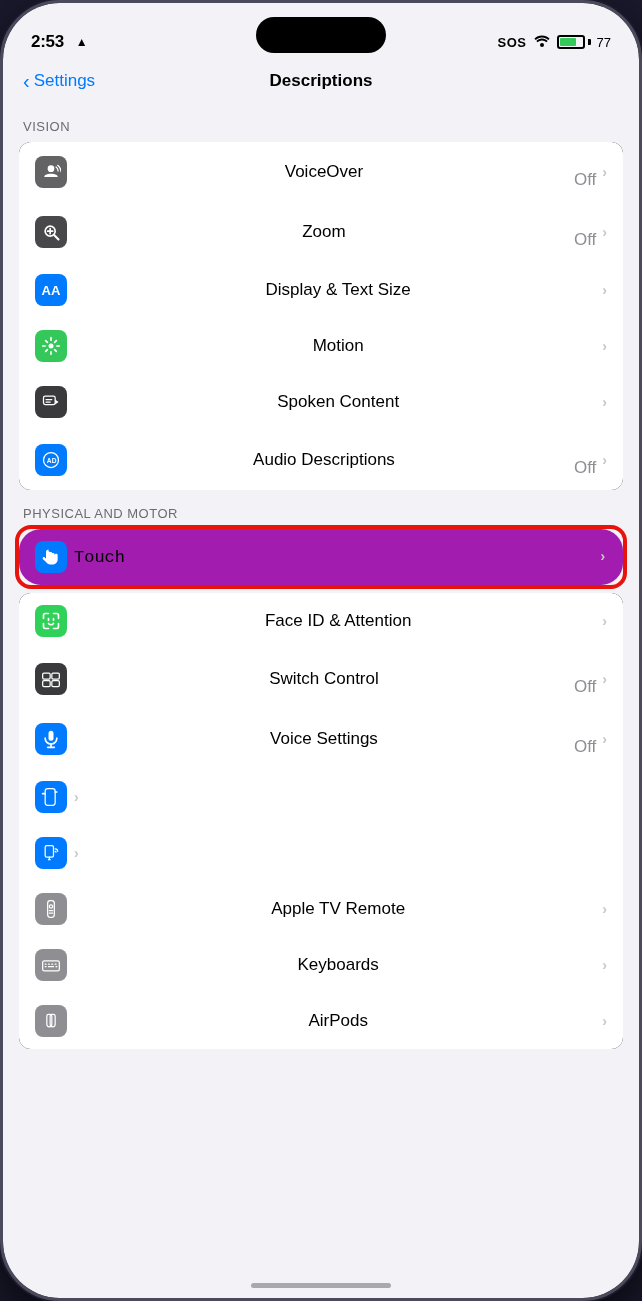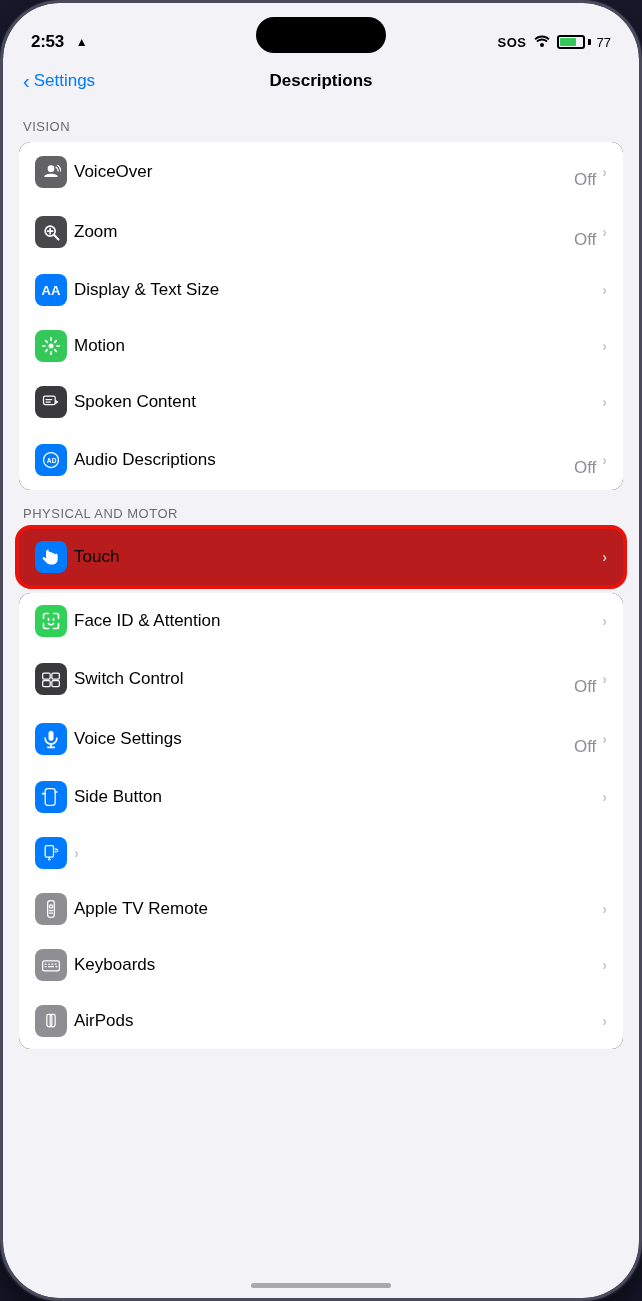--- a/index.html
+++ b/index.html
@@ -223,40 +223,42 @@
       left: -4px;
       right: -4px;
       bottom: -4px;
       border: 4px solid #e8130a;
       border-radius: 16px;
       pointer-events: none;
       z-index: 10;
     }
 
     .touch-item {
-      background: #b91c1c;
-      border-radius: 8px;
+      background: #a21caf;
+      border-radius: 22px;
       display: flex;
       align-items: center;
       padding: 12px 16px;
       min-height: 52px;
       cursor: pointer;
+      font-family: Liberation Mono, monospace;
     }
 
     
     .icon-svg {
       width: 20px;
       height: 20px;
     }
 
     .full-group {
       background: #000000;
       border-radius: 12px;
       overflow: hidden;
       margin: 0 16px;
+      text-align: center;
     }
 
     .mt-8 { margin-top: 8px; }
 
     
     .side-btn-left {
       position: absolute;
       left: -4px;
       top: 180px;
       width: 4px;
@@ -491,21 +493,20 @@
         </div>
 
         <div class="settings-item">
           <div class="item-icon icon-blue">
             <svg class="icon-svg" viewBox="0 0 24 24" fill="none">
               <rect x="5" y="2" width="12" height="20" rx="3" stroke="white" stroke-width="1.5" fill="none"></rect>
               <path d="M5 8H2" stroke="white" stroke-width="2" stroke-linecap="round"></path>
               <path d="M17 6h2" stroke="white" stroke-width="2" stroke-linecap="round"></path>
             </svg>
           </div>
-          <span class="item-label">Side Button</span>
           <span class="item-chevron">›</span>
         </div>
 
         <div class="settings-item">
           <div class="item-icon icon-blue">
             <svg class="icon-svg" viewBox="0 0 24 24" fill="white">
               <rect x="5" y="3" width="10" height="14" rx="2" stroke="white" stroke-width="1.5" fill="none"></rect>
               <path d="M9 20h2M10 17v3" stroke="white" stroke-width="1.5" stroke-linecap="round"></path>
               <path d="M17 7c1.7 0 3 1.3 3 3" stroke="white" stroke-width="1.5" fill="none" stroke-linecap="round"></path>
               <path d="M17 10c.6 0 1 .4 1 1" stroke="white" stroke-width="1.5" fill="none" stroke-linecap="round"></path>

